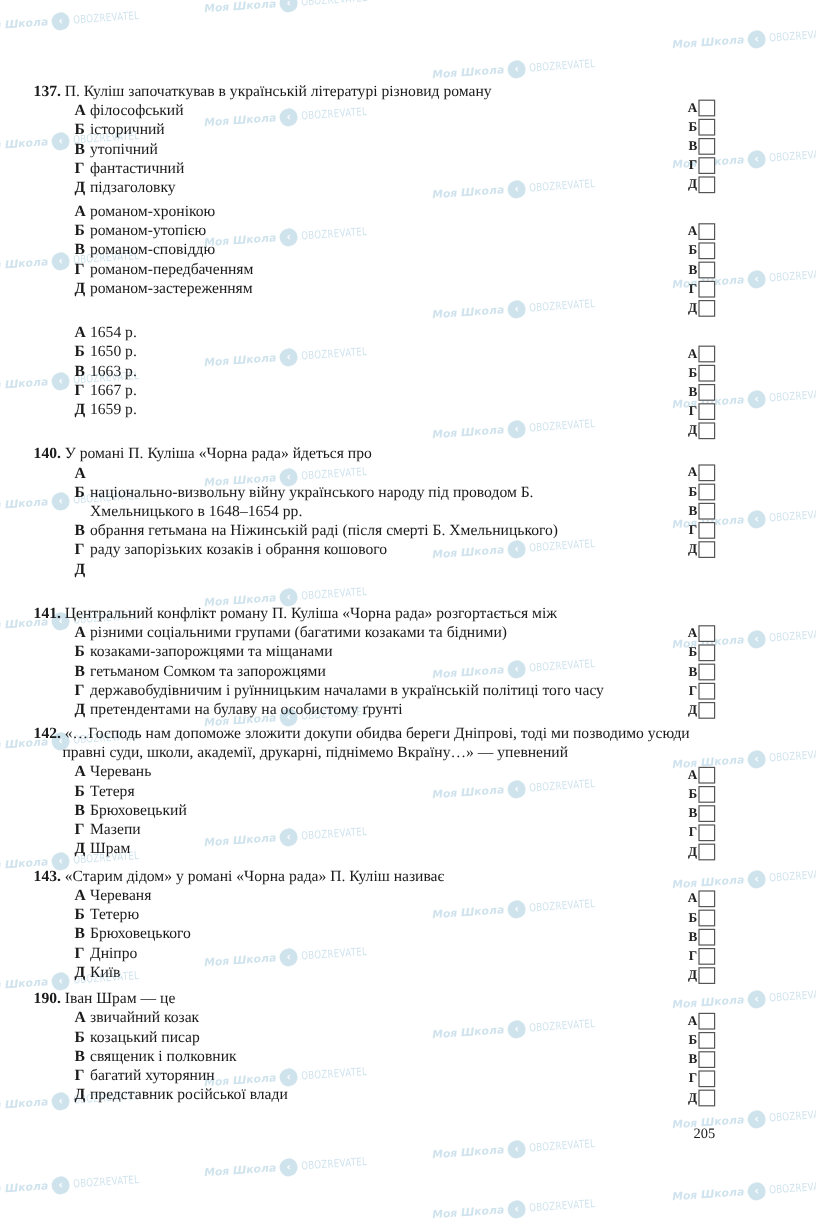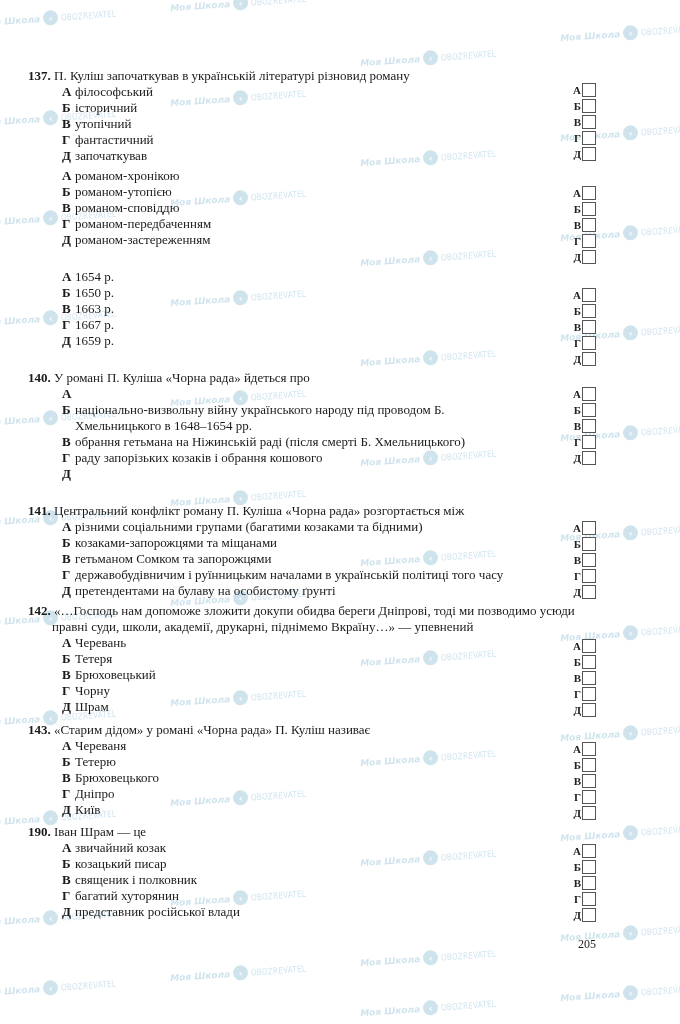--- a/index.html
+++ b/index.html
@@ -392,21 +392,21 @@
         <li class="option">
             <span class="opt-letter">В</span>
             <span class="opt-text">утопічний</span>
           </li>
         <li class="option">
             <span class="opt-letter">Г</span>
             <span class="opt-text">фантастичний</span>
           </li>
         <li class="option">
             <span class="opt-letter">Д</span>
-            <span class="opt-text">започаткував</span>
+            <span class="opt-text">підзаголовку</span>
           </li>
       </ul>
     </div>
     <div class="answer-grid" style="top:82px;">
       <div class="ans-row">
           <span class="ans-letter">А</span>
           <span class="ans-box"></span>
         </div>
       <div class="ans-row">
           <span class="ans-letter">Б</span>
@@ -624,21 +624,21 @@
         <li class="option">
             <span class="opt-letter">Б</span>
             <span class="opt-text">Тетеря</span>
           </li>
         <li class="option">
             <span class="opt-letter">В</span>
             <span class="opt-text">Брюховецький</span>
           </li>
         <li class="option">
             <span class="opt-letter">Г</span>
-            <span class="opt-text">Чорну</span>
+            <span class="opt-text">Мазепи</span>
           </li>
         <li class="option">
             <span class="opt-letter">Д</span>
             <span class="opt-text">Шрам</span>
           </li>
       </ul>
     </div>
     <div class="answer-grid" style="top:638px;">
       <div class="ans-row">
           <span class="ans-letter">А</span>

